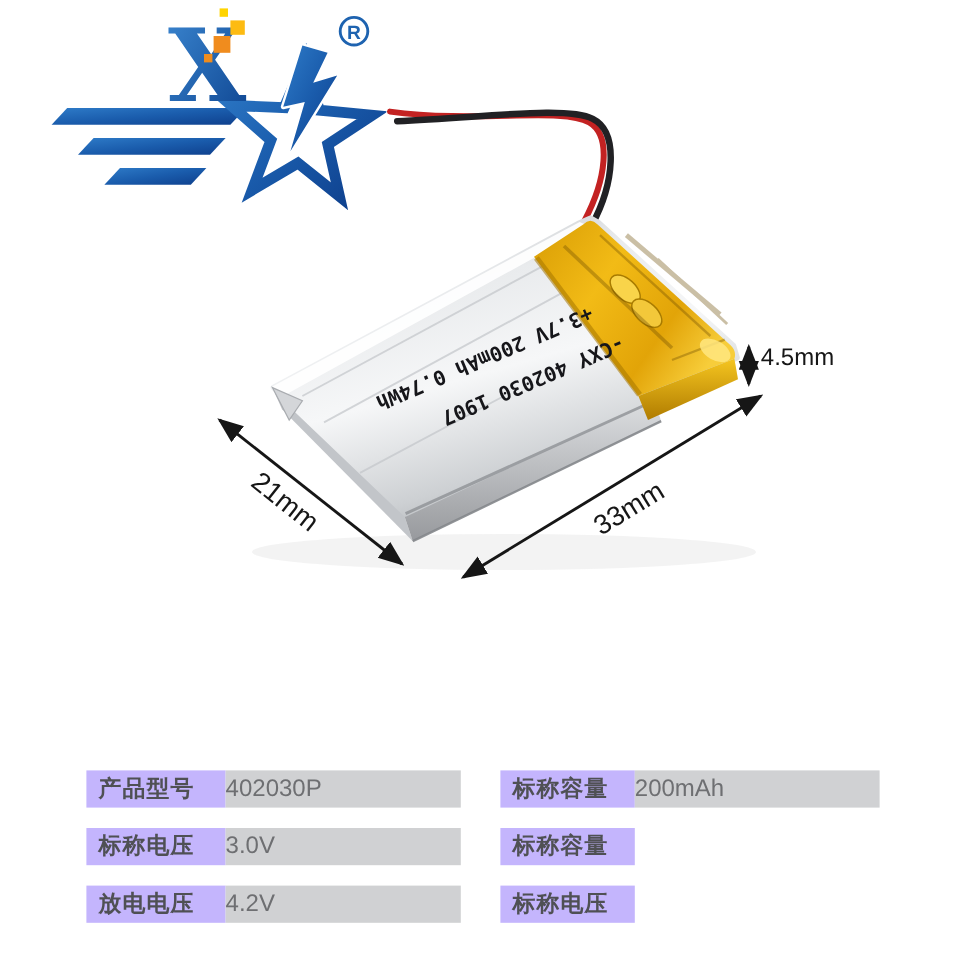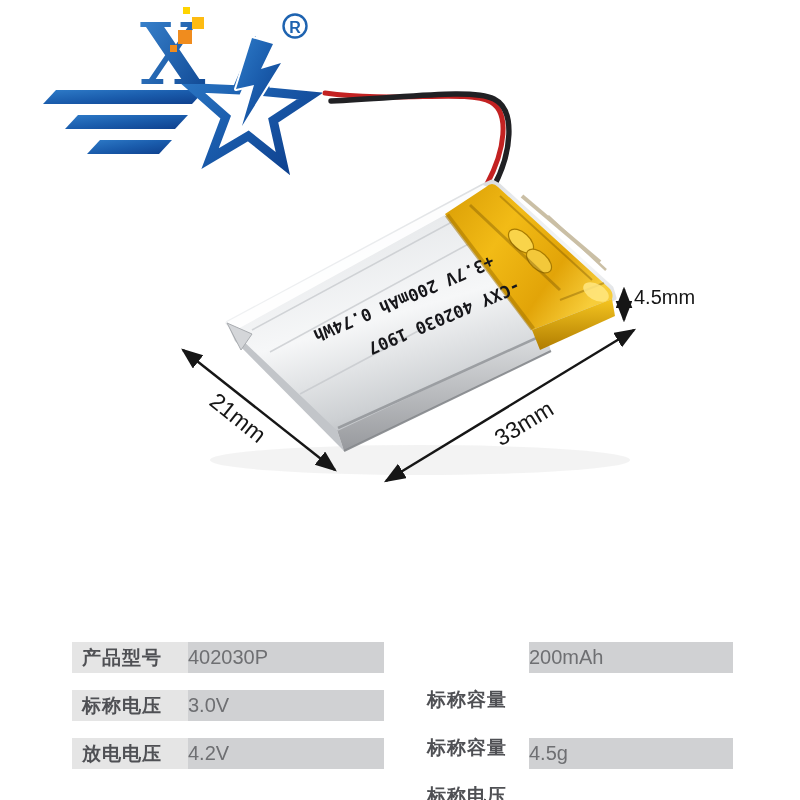--- a/index.html
+++ b/index.html
@@ -8,25 +8,25 @@
     font-family:"Liberation Sans",sans-serif;overflow:hidden;
   }
   .scene{position:absolute;left:0;top:0;width:800px;height:800px;}
   .logo{position:absolute;left:40px;top:4px;width:282px;height:176px;}
   
   .spec-table{position:absolute;display:block;}
   #spec-left{left:72px;top:642px;width:312px;}
   #spec-right{left:417px;top:642px;width:316px;}
   .spec-row{display:flex;height:31px;margin-bottom:17px;}
   .spec-label{
-    background:#e5e5e5;color:#4f5054;width:116px;flex:0 0 116px;
+    background:#c4b5fd;color:#4f5054;width:116px;flex:0 0 116px;
     font-size:19px;font-weight:bold;line-height:31px;padding-left:10px;
     box-sizing:border-box;letter-spacing:1px;white-space:nowrap;
   }
-  #spec-right .spec-label{width:112px;flex:0 0 112px;margin-top:42px;}
+  #spec-right .spec-label{width:112px;flex:0 0 112px;}
   .spec-value{
     background:#d0d1d3;color:#6e6f72;flex:1;font-size:20px;
     line-height:31px;padding-left:0;box-sizing:border-box;white-space:nowrap;
   }
   .dim-label{font-family:"Liberation Sans",sans-serif;fill:#161616;}
   .print-text{font-family:"DejaVu Sans Mono",monospace;font-weight:bold;fill:#16161a;}
 </style>
 </head>
 <body>
 
@@ -180,15 +180,14 @@
 <div class="spec-table" id="spec-right">
   <div class="spec-row">
     <div class="spec-label">标称容量</div>
     <div class="spec-value">200mAh</div>
   </div>
   <div class="spec-row">
     <div class="spec-label">标称容量</div>
   </div>
   <div class="spec-row">
     <div class="spec-label">标称电压</div>
-    <div class="spec-value">4.5g</div>
   </div>
 </div>
 
 </body></html>

